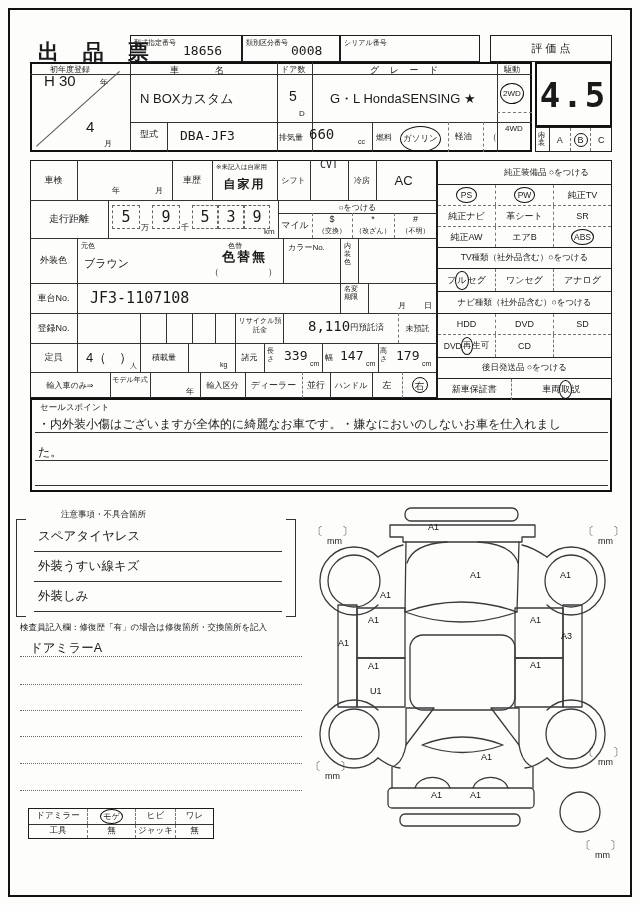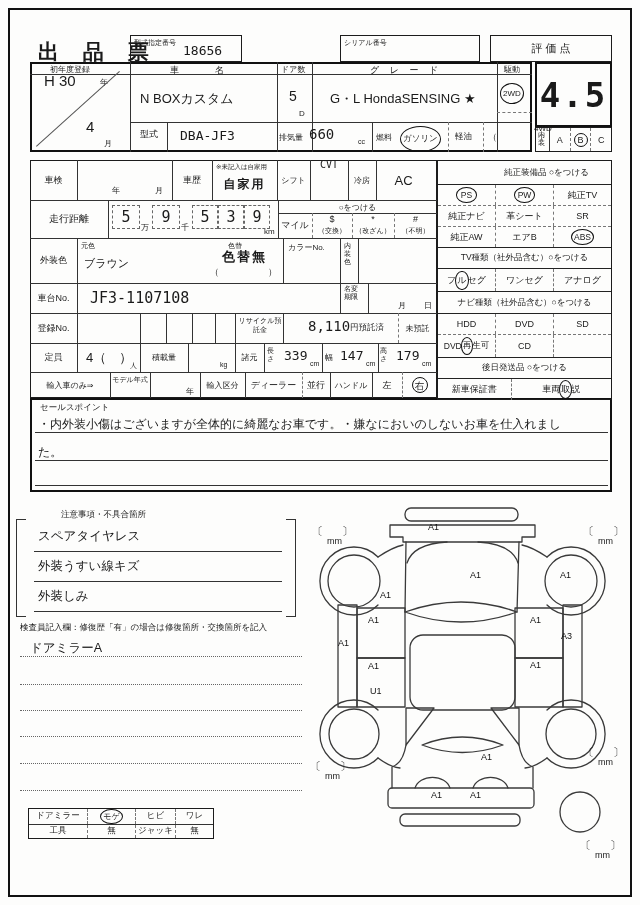--- a/index.html
+++ b/index.html
@@ -42,20 +42,24 @@
 
 <div class="page">
   <div class="frame"></div>
 
   <div class="c" style="left:38px;top:38px;font-size:21px;font-weight:bold;letter-spacing:9px;">出 品 票</div>
 
   <div class="bx" style="left:130px;top:35px;width:112px;height:27px;">
     <span class="c lbl7" style="left:3px;top:2px;">型式指定番号</span>
     <span class="c mono" style="left:52px;top:7px;font-size:13px;">18656</span>
   </div>
+  <div class="bx" style="left:242px;top:35px;width:98px;height:27px;">
+    <span class="c lbl7" style="left:3px;top:2px;">類別区分番号</span>
+    <span class="c mono" style="left:48px;top:7px;font-size:13px;">0008</span>
+  </div>
   <div class="bx" style="left:340px;top:35px;width:140px;height:27px;">
     <span class="c lbl7" style="left:3px;top:2px;">シリアル番号</span>
   </div>
   <div class="bx cen" style="left:490px;top:35px;width:122px;height:27px;font-size:11px;">評 価 点</div>
   <div class="bx2 cen mono" style="left:535px;top:62px;width:77px;height:65px;font-size:34px;font-weight:bold;letter-spacing:2px;">4.5</div>
 
   <div class="bx" style="left:535px;top:127px;width:77px;height:25px;">
     <div class="c vtxt lbl7" style="left:2px;top:3px;width:10px;">内装</div>
     <div class="c" style="left:13px;top:0;right:0;bottom:0;border-left:1px solid #333;display:flex;">
       <div class="rc-cell">A</div>
@@ -87,21 +91,21 @@
   <span class="c lbl8" style="left:281px;top:64px;">ドア数</span>
   <span class="c" style="left:289px;top:88px;font-size:14px;">5</span>
   <span class="c lbl8" style="left:299px;top:109px;">D</span>
 
   <span class="c lbl9" style="left:370px;top:64px;letter-spacing:4px;">グ レ ー ド</span>
   <span class="c" style="left:330px;top:90px;font-size:13px;">G・L HondaSENSING ★</span>
 
   <span class="c lbl8" style="left:504px;top:64px;">駆動</span>
   <span class="c" style="left:500px;top:82px;"><span class="circ" style="padding:5px 2px;font-size:8px;">2WD</span></span>
   <div class="hdash" style="left:497px;top:112px;width:35px;"></div>
-  <span class="c lbl8" style="left:534px;top:124px;">4WD</span>
+  <span class="c lbl8" style="left:505px;top:124px;">4WD</span>
 
   <span class="c lbl9 cen" style="left:132px;top:128px;width:34px;">型式</span>
   <div class="vline" style="left:167px;top:122px;height:30px;"></div>
   <span class="c mono" style="left:180px;top:128px;font-size:13px;">DBA-JF3</span>
 
   <span class="c lbl8" style="left:279px;top:132px;">排気量</span>
   <span class="c mono" style="left:309px;top:126px;font-size:14px;">660</span>
   <span class="c lbl7" style="left:358px;top:138px;">cc</span>
   <div class="vline" style="left:372px;top:122px;height:30px;"></div>
   <span class="c lbl8" style="left:376px;top:132px;">燃料</span>

